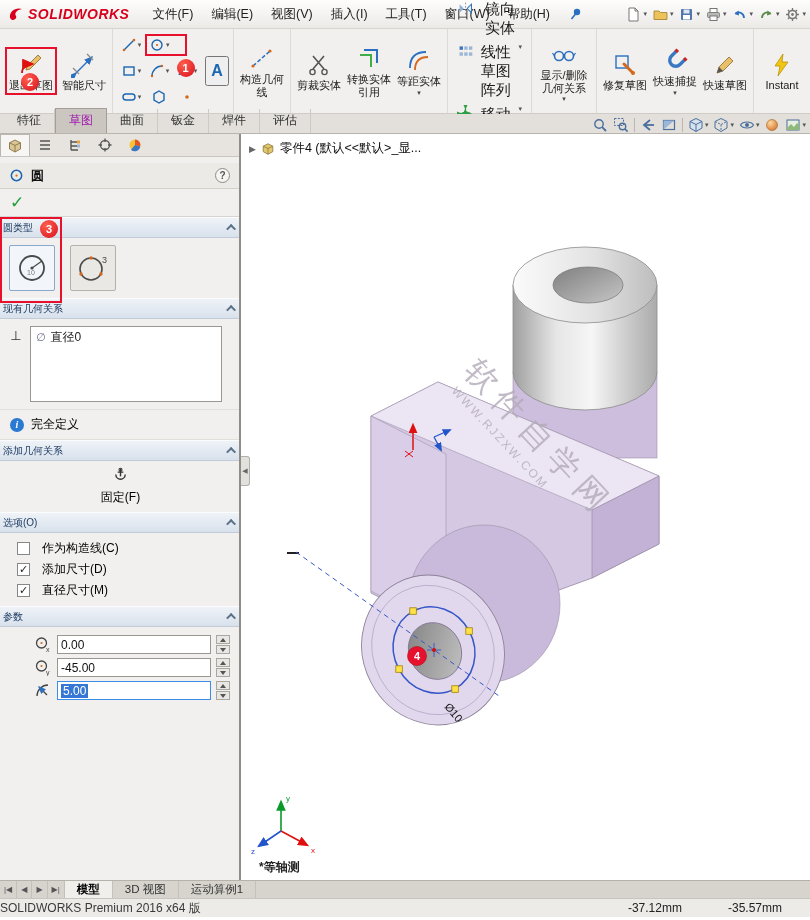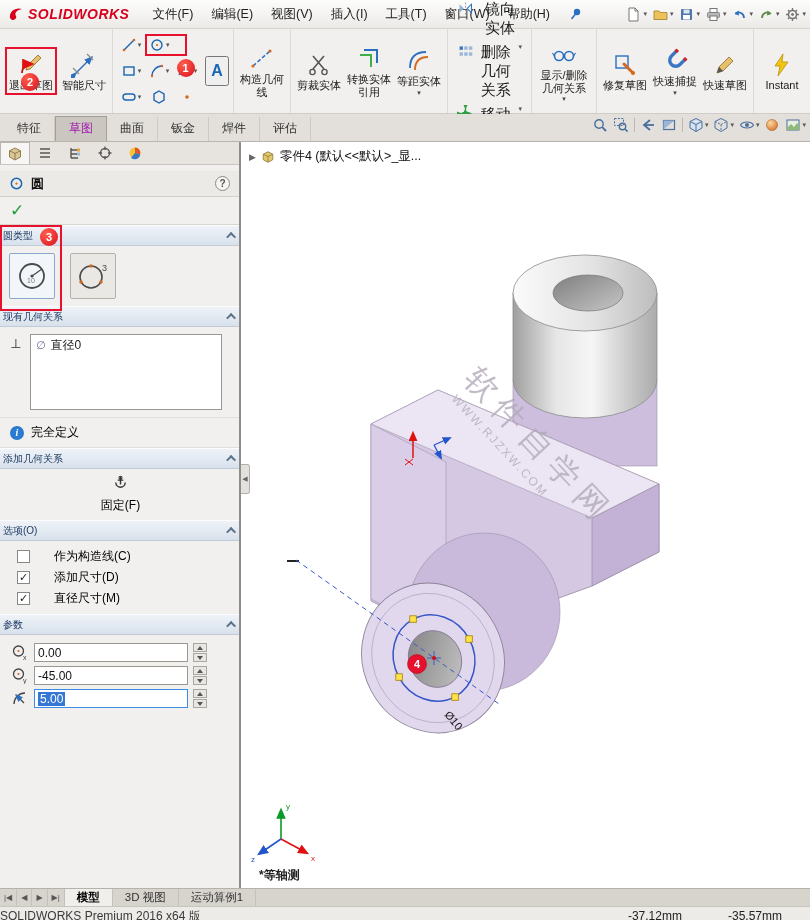--- a/index.html
+++ b/index.html
@@ -36,21 +36,21 @@
   
   .annwrap1{position:relative;grid-column:span 2;justify-self:start;display:flex;align-items:center;border:2px solid #e8112d;padding:0 14px 0 1px;}
   .annwrap2{position:relative;border:2px solid #e8112d;margin:1px;}
   .badge{position:absolute;width:18px;height:18px;border-radius:50%;background:radial-gradient(circle at 35% 30%,#ff5f4d,#d80f1e);color:#fff;font-size:11px;font-weight:bold;font-style:normal;display:flex;align-items:center;justify-content:center;z-index:20;}
   .b1{right:-10px;bottom:-23px;}
   .b2{left:14px;bottom:2px;}
   .b3{left:40px;top:3px;}
   .annbox3{position:absolute;left:0;top:0;width:62px;height:86px;border:2px solid #e8112d;z-index:15;pointer-events:none;}
 
   
-  .cmdbar{height:28px;background:#e3e0db;display:flex;align-items:flex-end;border-bottom:1px solid #b8b4ae;position:relative;padding-left:4px;}
+  .cmdbar{height:20px;background:#e3e0db;display:flex;align-items:flex-end;border-bottom:1px solid #b8b4ae;position:relative;padding-left:4px;}
   .ctab{padding:3px 13px 4px;font-size:12px;color:#333;border-right:1px solid #cdc9c3;}
   .ctab.active{background:#cbc7c0;border:1px solid #a39e96;border-bottom:none;color:#a21caf;}
   .viewtools{position:absolute;right:4px;top:3px;display:flex;align-items:center;gap:5px;}
   .vt{display:flex;align-items:center;}
   .vt svg{width:16px;height:16px;}
   .vsep{width:1px;height:14px;background:#bcb8b1;}
 
   
   .main{display:flex;height:746px;position:relative;}
 
@@ -73,23 +73,23 @@
   .tbtn.sel{background:#f2f6fb;border-color:#8aa8cd;}
   .relrow{display:flex;align-items:flex-start;gap:7px;}
   .relico{font-size:13px;color:#333;padding-top:2px;width:14px;text-align:center;}
   .lbox{width:192px;height:76px;background:#fff;border:1px solid #9a9791;}
   .lrow{display:flex;align-items:center;gap:5px;padding:2px 5px;font-size:12px;color:#222;}
   .dsym{color:#6a6e8e;font-size:11px;}
   .inforow{display:flex;align-items:center;gap:7px;padding:6px 10px;background:#f1f0ee;border-top:1px solid #e2dfda;border-bottom:1px solid #e2dfda;}
   .infoico{width:14px;height:14px;border-radius:50%;background:#2a7ad2;color:#fff;font-family:"Liberation Serif",serif;font-style:italic;font-weight:bold;font-size:10px;display:flex;align-items:center;justify-content:center;}
   .fixrow{display:flex;align-items:center;gap:7px;padding:3px 4px;margin-left:2px;flex-direction:column;}
   .fixrow svg{width:15px;height:15px;}
-  .cbrow{display:flex;align-items:center;gap:24px;padding:2px 0 2px 8px;}
+  .cbrow{display:flex;align-items:center;gap:12px;padding:2px 0 2px 8px;}
   .cb{width:13px;height:13px;background:#fff;border:1px solid #878787;font-size:11px;font-weight:bold;color:#222;line-height:11px;text-align:center;flex:none;}
-  .prow{display:flex;align-items:center;gap:5px;margin:4px 0;}
+  .prow{display:flex;align-items:center;gap:5px;margin:4px 0;justify-content:flex-end;}
   .picon{width:20px;display:flex;justify-content:center;}
   .picon svg{width:17px;height:17px;}
   .pfield{width:154px;height:19px;background:#fff;border:1px solid #9a9791;display:flex;align-items:center;padding:0 3px;font-size:12px;color:#111;}
   .pfield.sel{border-color:#3a8ee6;}
   .selbg{background:#3577d4;color:#fff;padding:0 2px;}
   .spin{display:flex;flex-direction:column;width:14px;gap:1px;}
   .spc{height:9px;background:#e9e7e3;border:1px solid #aaa7a1;display:flex;align-items:center;justify-content:center;}
   .tup{width:0;height:0;border-left:3px solid transparent;border-right:3px solid transparent;border-bottom:4px solid #555;}
   .tdn{width:0;height:0;border-left:3px solid transparent;border-right:3px solid transparent;border-top:4px solid #555;}
 
@@ -347,21 +347,21 @@
       </button>
       <button class="rrow drop">
         <svg viewBox="0 0 20 20">
             <rect x="3" y="4" width="4" height="4" fill="#3a77c2"></rect>
             <rect x="8.5" y="4" width="4" height="4" fill="#9ab6d8"></rect>
             <rect x="14" y="4" width="4" height="4" fill="#9ab6d8"></rect>
             <rect x="3" y="11" width="4" height="4" fill="#9ab6d8"></rect>
             <rect x="8.5" y="11" width="4" height="4" fill="#9ab6d8"></rect>
             <rect x="14" y="11" width="4" height="4" fill="#9ab6d8"></rect>
           </svg>
-        <span>删除几何关系</span>
+        <span>线性草图阵列</span>
       </button>
       <button class="rrow drop">
         <svg viewBox="0 0 20 20">
             <path d="M10,4 V16" stroke="#2f9e44" stroke-width="1.6" marker-start="url(#mGr)" marker-end="url(#mGr)"></path>
             <path d="M4,10 H16" stroke="#2f9e44" stroke-width="1.6" marker-start="url(#mGr)" marker-end="url(#mGr)"></path>
           </svg>
         <span>移动实体</span>
       </button>
     </div>
 

